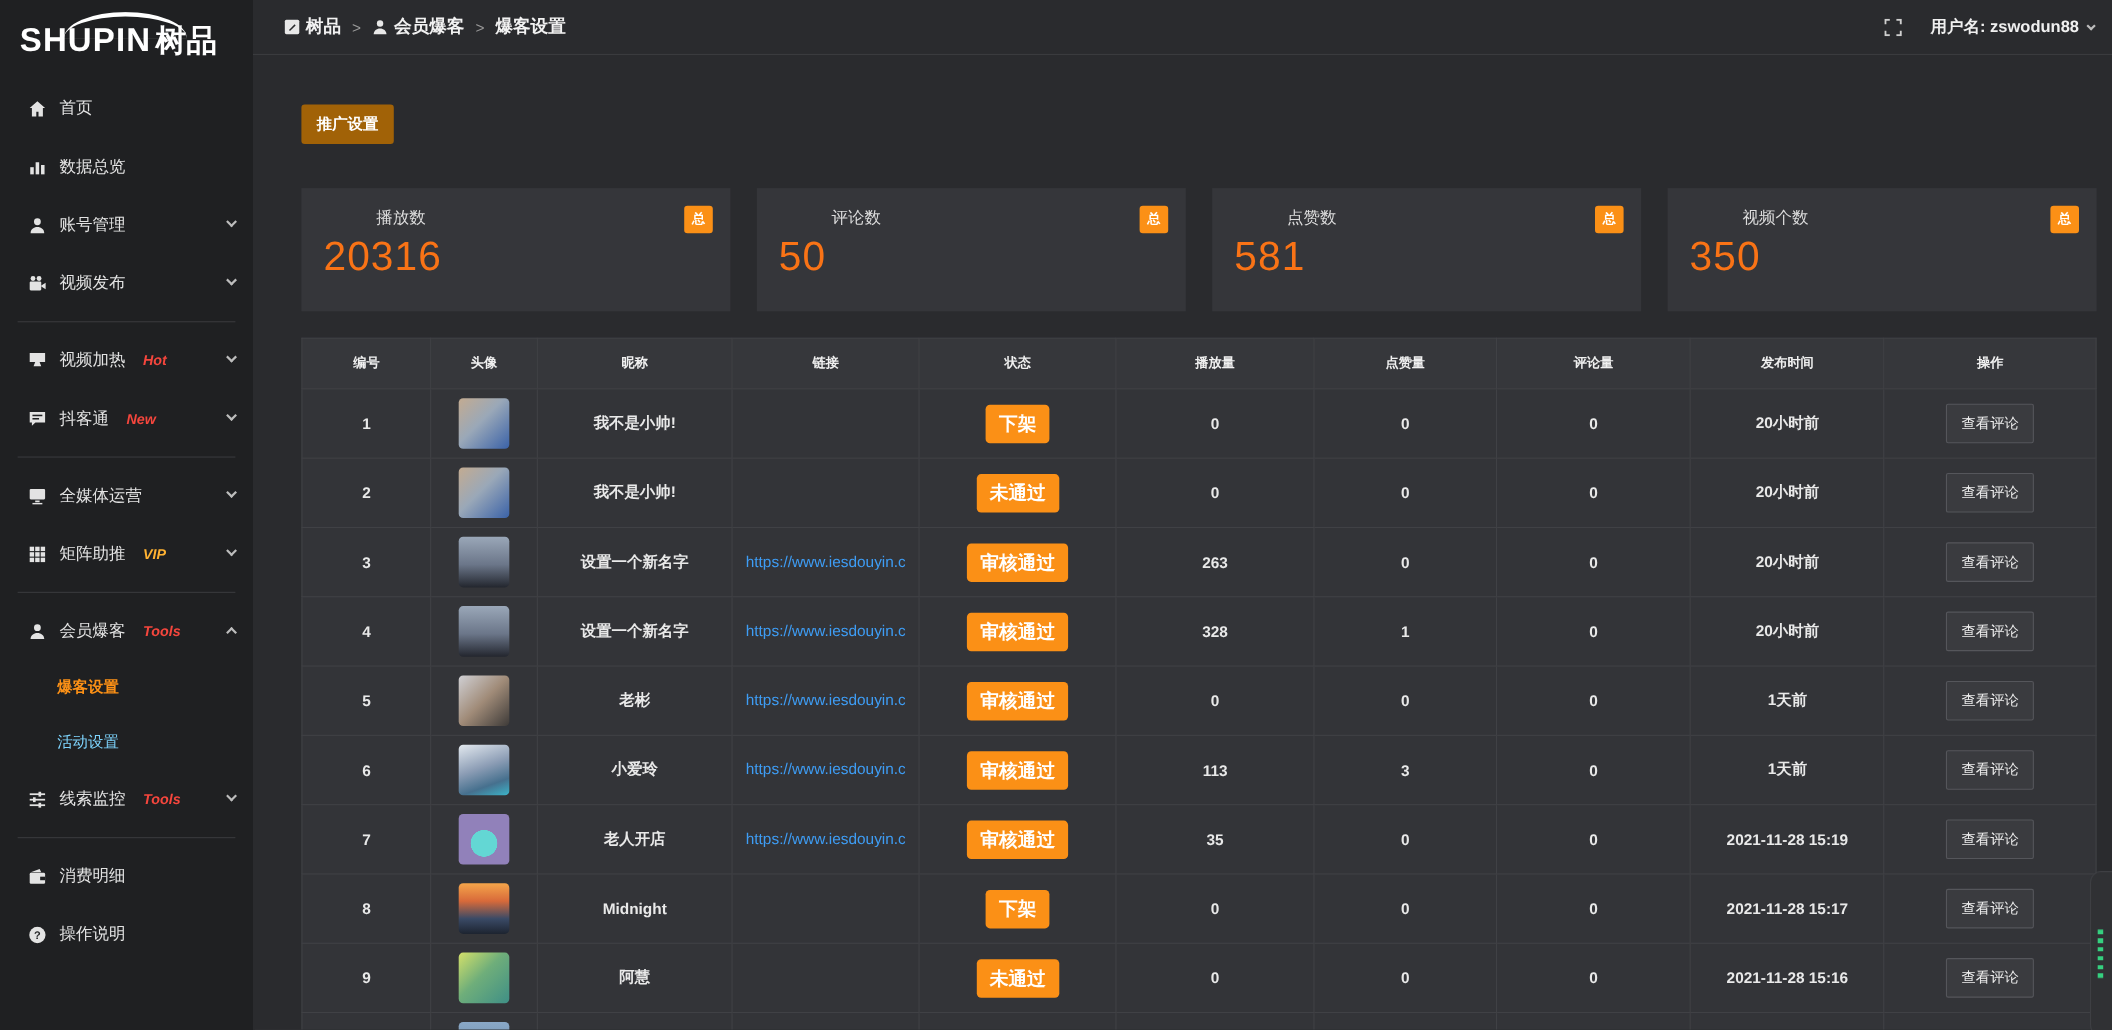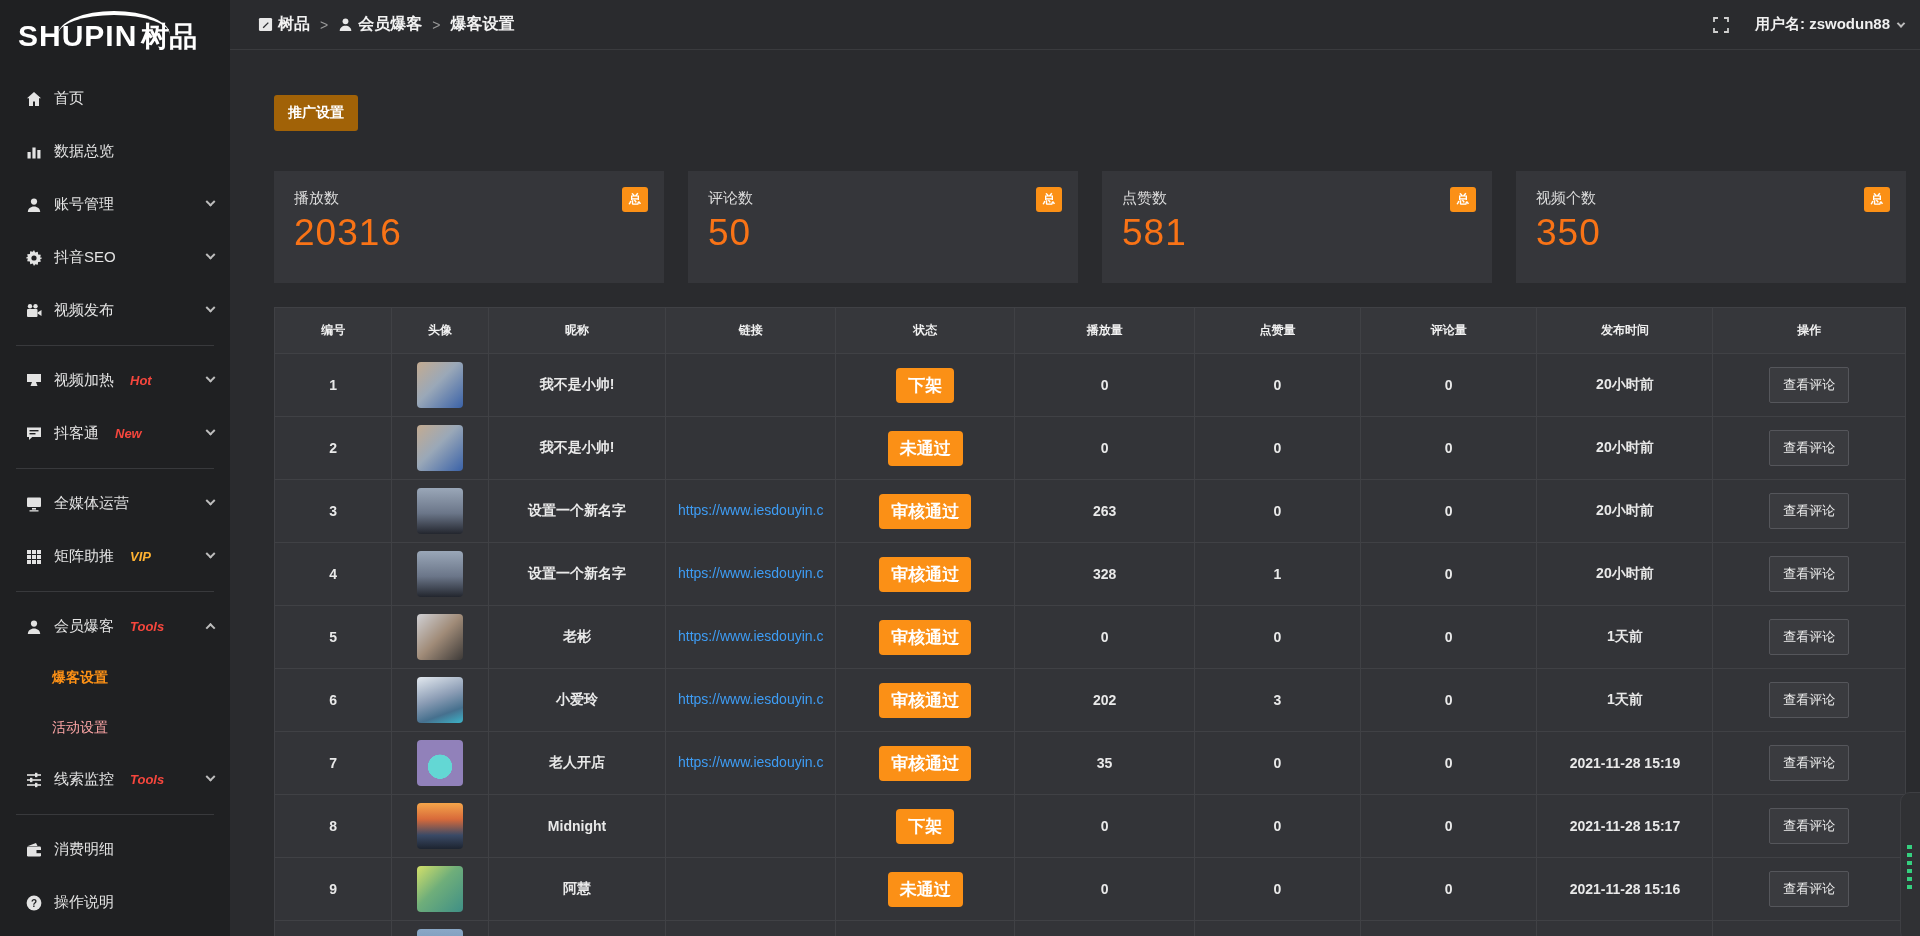--- a/index.html
+++ b/index.html
@@ -25,21 +25,21 @@
   .nav-label { flex:0 0 auto; }
   .nav-tag { font-size:13px; font-weight:700; font-style:italic; margin-left:16px;text-align:right; }
   .tag-red  { color:#f5463d; }
   .tag-gold { color:#ffb232; }
   .nav-spacer { flex:1; }
   .chev { width:7px; height:7px; border-right:2px solid #bdbdbd; border-bottom:2px solid #bdbdbd; }
   .chev-down { transform:rotate(45deg) translate(-2px,-2px); }
   .chev-up   { transform:rotate(-135deg) translate(-1px,-1px); }
   .nav-divider { height:1px; background:#38393c; margin:8px 16px; }
   .nav-sub { display:flex; align-items:center; height:50px; padding-left:52px;
-    font-size:14px; color:#fca5a5; cursor:pointer; }
+    font-size:14px; color:#7dd3fc; cursor:pointer; }
   .nav-sub.active { color:#fb9016; font-weight:700; }
   
   .main { margin-left:230px; height:936px; }
   .topbar { display:flex; align-items:center; height:50px; padding:0 16px 0 28px;
     border-bottom:1px solid #3a3b3e; }
   .breadcrumb { display:flex; align-items:center; gap:10px; font-size:16px;
     font-weight:700; color:#f2f2f2; }
   .crumb { display:flex; align-items:center; gap:5px; }
   .crumb-icon { width:15px; height:15px; fill:#e8e8e8; }
   .crumb-sep { color:#9a9a9a; font-size:14px; font-weight:400; }
@@ -49,21 +49,21 @@
     color:#f0f0f0; cursor:pointer; }
   .user-chev { width:6px; height:6px; border-right:2px solid #bdbdbd; border-bottom:2px solid #bdbdbd;
     transform:rotate(45deg) translate(-1px,-1px); }
   .content { padding:45px 14px 0 44px; }
   .promo-btn { display:inline-block; background:#a16207; color:#fff; border:none;
     font-size:14px; font-weight:700; padding:9px 14px; border-radius:3px; cursor:pointer;
     font-family:inherit; }
   
   .cards { display:grid; grid-template-columns:repeat(4,1fr); gap:24px; margin-top:40px; }
   .card { position:relative; background:#35363a; height:112px; padding:18px 20px; }
-  .card-label { font-size:15px; color:#dcdcdc; }
+  .card-label { font-size:15px; color:#dcdcdc;margin-left:48px; }
   .card-value { font-size:37px; color:#f97316; font-weight:500; margin-top:4px; letter-spacing:1px; }
   .card-badge { position:absolute; top:16px; right:16px; background:#fb9016; color:#fff;
     font-size:12px; font-weight:700; padding:4px 7px; border-radius:3px; }
   
   .grid-table { width:100%; margin-top:24px; border-collapse:collapse; background:#333438;
     table-layout:fixed; }
   .grid-table th { height:46px; background:#36373b; font-size:12px; font-weight:700;
     color:#f0f0f0; border:1px solid #404145; }
   .grid-table td { height:63px; text-align:center; vertical-align:middle;
     font-size:14px; font-weight:700; color:#e9e9e9; border:1px solid #404145;
@@ -113,29 +113,20 @@
     <div class="nav-item">
       <svg class="nav-icon" viewBox="0 0 16 16">
           <circle cx="8" cy="4.6" r="3.1"></circle>
           <path d="M1.8 15c0-3.4 2.8-5.6 6.2-5.6s6.2 2.2 6.2 5.6z"></path>
         </svg>
       <span class="nav-label">账号管理</span>
       <span class="nav-spacer"></span>
         <span class="chev chev-down"></span>
     </div>
 
-    <div class="nav-item">
-      <svg class="nav-icon" viewBox="0 0 16 16">
-          <path d="M8 0l1.2 2.4 2.6-.6.3 2.7 2.7.3-.6 2.6L16.6 8l-2.4 1.2.6 2.6-2.7.3-.3 2.7-2.6-.6L8 16l-1.2-2.4-2.6.6-.3-2.7-2.7-.3.6-2.6L-.6 8l2.4-1.2-.6-2.6 2.7-.3.3-2.7 2.6.6z"></path>
-          <circle cx="8" cy="8" r="2.6" fill="#1f2022"></circle>
-        </svg>
-      <span class="nav-label">抖音SEO</span>
-      <span class="nav-spacer"></span>
-        <span class="chev chev-down"></span>
-    </div>
 
     <div class="nav-item">
       <svg class="nav-icon" viewBox="0 0 16 16">
           <circle cx="4" cy="3.2" r="2.2"></circle>
           <circle cx="9.5" cy="3.2" r="2.2"></circle>
           <rect x="1" y="6" width="10.5" height="8" rx="1"></rect>
           <path d="M11.5 9.6L15.5 7v6l-4-2.6z"></path>
         </svg>
       <span class="nav-label">视频发布</span>
       <span class="nav-spacer"></span>
@@ -417,21 +408,21 @@
           <td><button class="op-btn">查看评论</button></td>
         </tr>
         <tr>
           <td>6</td>
           <td>
               <div class="avatar" style="background: linear-gradient(160deg, rgb(227, 233, 239) 0%, rgb(140, 157, 181) 45%, rgb(70, 112, 142) 75%, rgb(60, 180, 201) 100%);"></div>
             </td>
           <td>小爱玲</td>
           <td><a class="cell-link">https://www.iesdouyin.c</a></td>
           <td><span class="badge">审核通过</span></td>
-          <td>202</td>
+          <td>113</td>
           <td>3</td>
           <td>0</td>
           <td>1天前</td>
           <td><button class="op-btn">查看评论</button></td>
         </tr>
         <tr>
           <td>7</td>
           <td>
               <div class="avatar" style="background: radial-gradient(circle at 50% 58%, rgb(99, 215, 212) 0px, rgb(99, 215, 212) 34%, rgb(145, 129, 186) 35%);"></div>
             </td>

